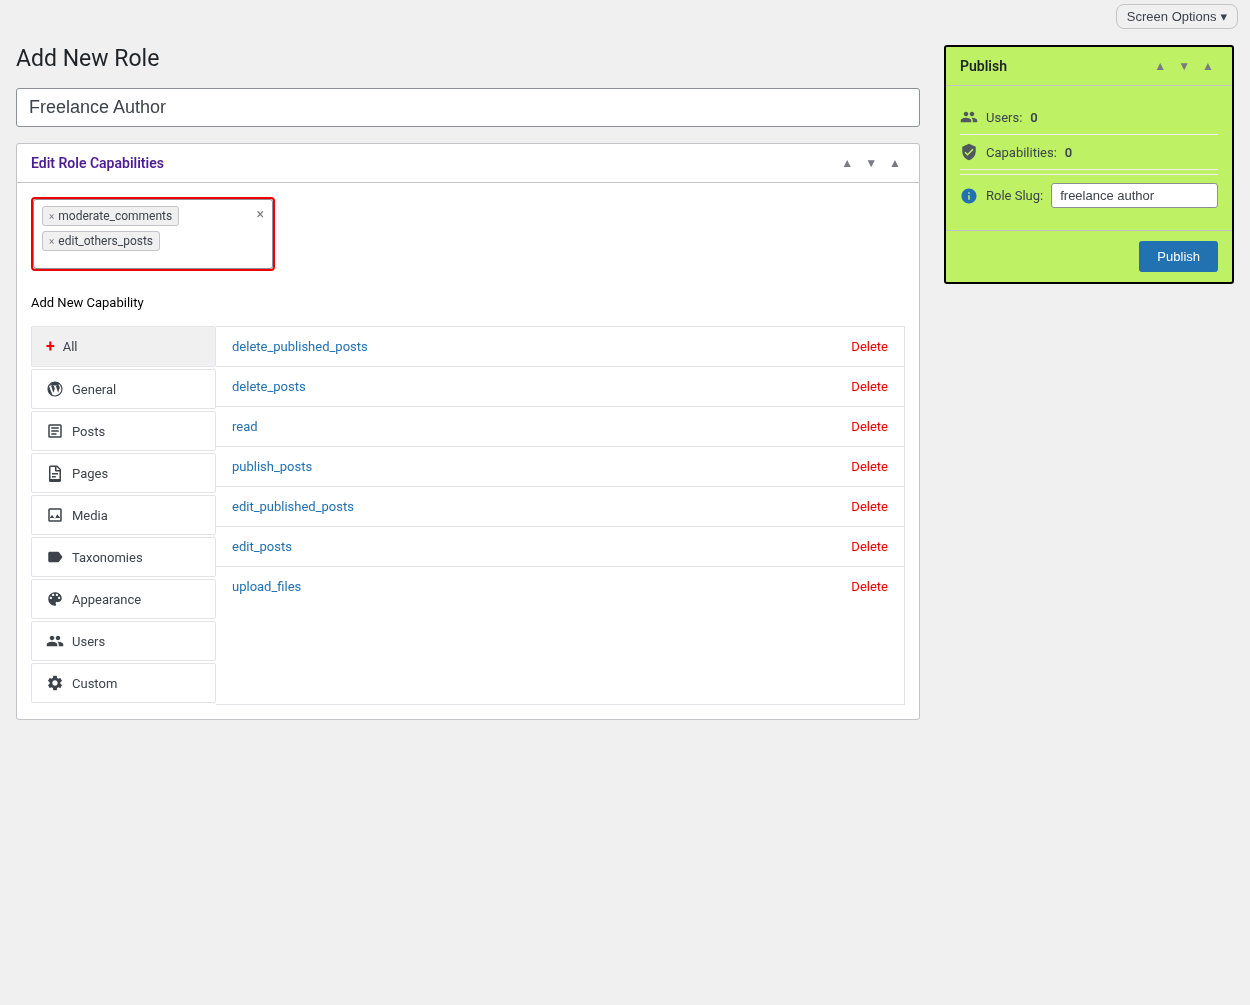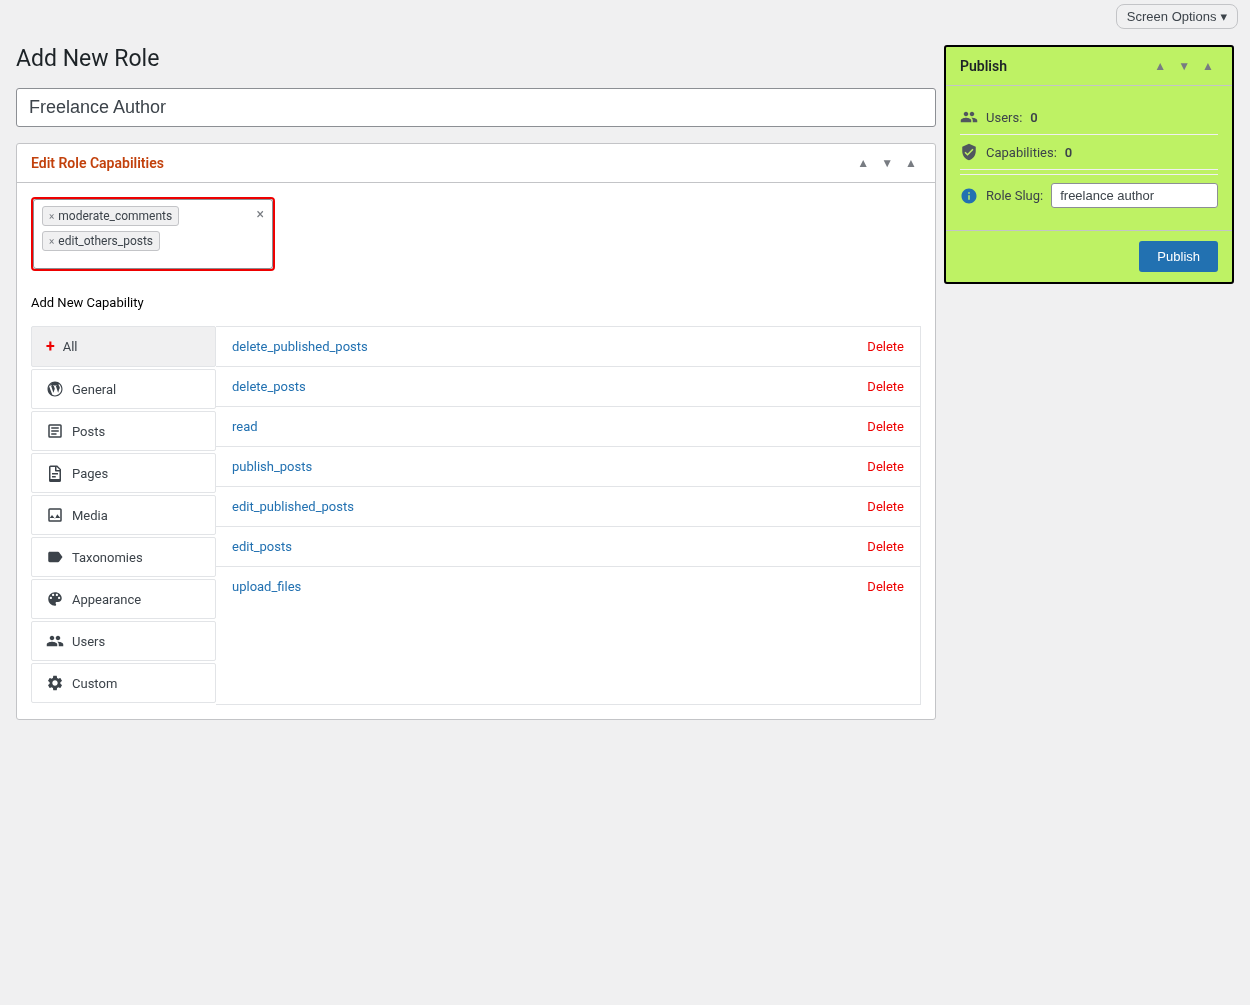--- a/index.html
+++ b/index.html
@@ -28,21 +28,21 @@
       color: #3c434a;
       cursor: pointer;
       display: flex;
       align-items: center;
       gap: 4px;
     }
 
     
     .main-wrapper {
       display: flex;
-      gap: 8px;
+      gap: 24px;
       padding: 12px 16px 16px 16px;
       max-width: 1250px;
     }
 
     
     .left-col {
       flex: 1;
       min-width: 0;
     }
 
@@ -75,21 +75,21 @@
     .capabilities-header {
       display: flex;
       align-items: center;
       justify-content: space-between;
       padding: 10px 14px;
       border-bottom: 1px solid #c3c4c7;
     }
     .capabilities-title {
       font-size: 14px;
       font-weight: 600;
-      color: #c2410c;
+      color: #4c1d95;
     }
     .header-arrows {
       display: flex;
       gap: 4px;
     }
     .arrow-btn {
       background: none;
       border: none;
       cursor: pointer;
       color: #787c82;

